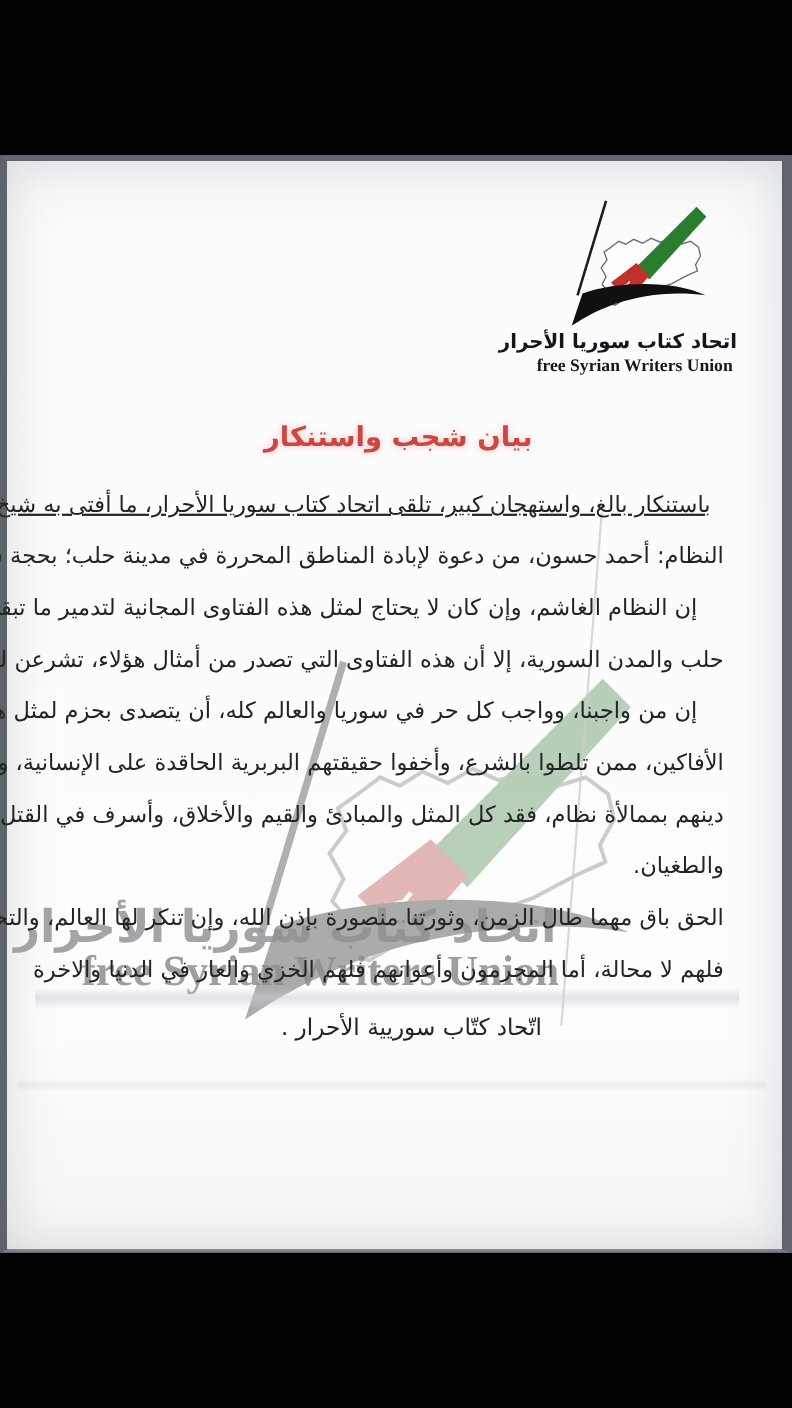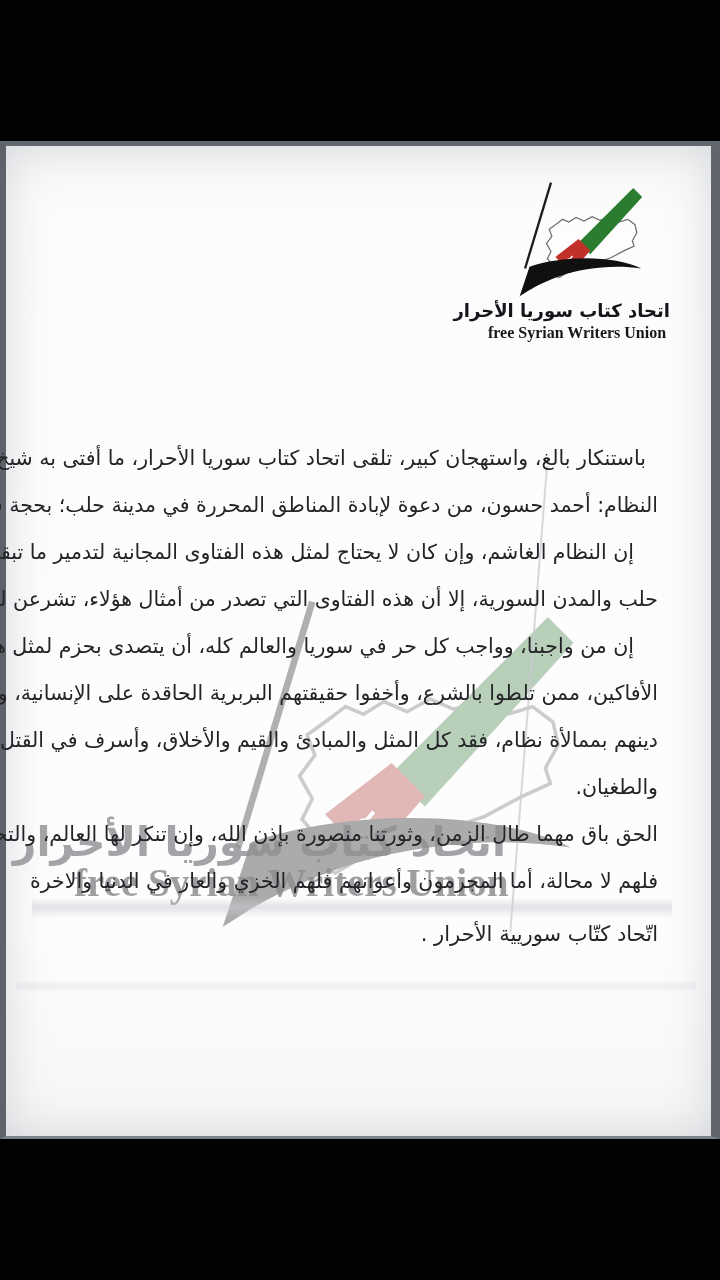--- a/index.html
+++ b/index.html
@@ -45,24 +45,24 @@
   .doc-text{
     position:absolute;left:84px;top:289px;width:568px;direction:rtl;z-index:3;
     font-size:20.5px;color:#242428;
   }
   .line{
     height:47px;line-height:47px;white-space:nowrap;
     text-align:justify;text-align-last:justify;
   }
   .line.end{text-align-last:right;}
   .line.ind{padding-right:24px;}
-  .line.ind-sm{padding-right:12px;}
+  .line.ind-sm{padding-right:12px;text-decoration:underline;}
   .sig{
     height:47px;line-height:47px;margin-top:6px;
-    text-align:right;white-space:nowrap;font-size:21px;color:#242428;
+    text-align:center;white-space:nowrap;font-size:21px;color:#242428;
   }
 
   
   .wm-icon{position:absolute;left:160px;top:448px;width:436px;height:338px;
     opacity:.34;filter:grayscale(18%);z-index:1;}
   .wm-ar{
     position:absolute;left:80px;top:672px;width:420px;z-index:1;direction:rtl;
     font-size:41px;font-weight:bold;color:#8f8f93;opacity:.8;text-align:center;white-space:nowrap;
   }
   .wm-en{
@@ -121,20 +121,21 @@
   <div class="streak2"></div>
 
   <div class="logo-wrap">
     <svg class="logo-icon">
       <use href="#union-emblem"></use>
     </svg>
     <div class="logo-ar">اتحاد كتاب سوريا الأحرار</div>
     <div class="logo-en">free Syrian Writers Union</div>
   </div>
 
+  <h1 class="doc-title">بيان شجب واستنكار</h1>
 
   <div class="doc-text">
     <div class="line ind-sm">باستنكار بالغ، واستهجان كبير، تلقى اتحاد كتاب سوريا الأحرار، ما أفتى به شيخ</div>
     <div class="line">النظام: أحمد حسون، من دعوة لإبادة المناطق المحررة في مدينة حلب؛ بحجة سقوط</div>
 
     <div class="line ind">إن النظام الغاشم، وإن كان لا يحتاج لمثل هذه الفتاوى المجانية لتدمير ما تبقى من</div>
     <div class="line">حلب والمدن السورية، إلا أن هذه الفتاوى التي تصدر من أمثال هؤلاء، تشرعن للقاتل</div>
 
     <div class="line ind">إن من واجبنا، وواجب كل حر في سوريا والعالم كله، أن يتصدى بحزم لمثل هؤلاء</div>
     <div class="line">الأفاكين، ممن تلطوا بالشرع، وأخفوا حقيقتهم البربرية الحاقدة على الإنسانية، وباعوا</div>

